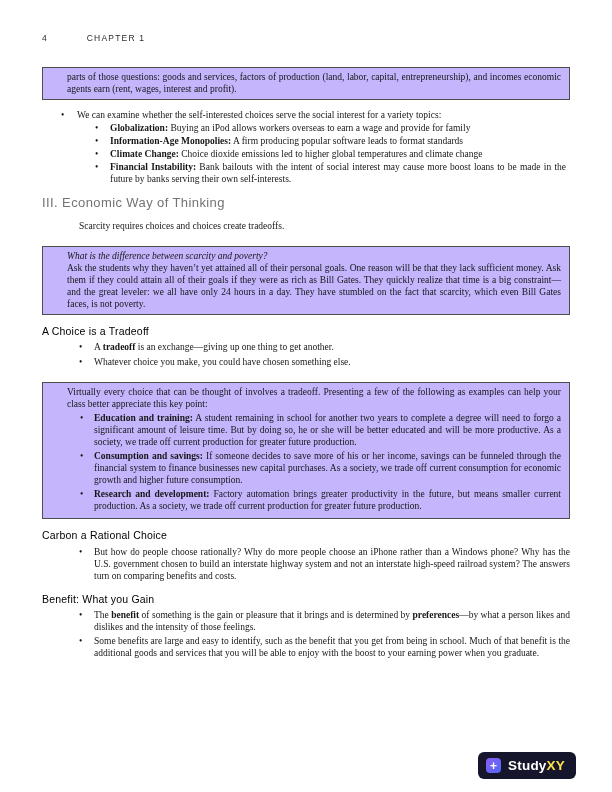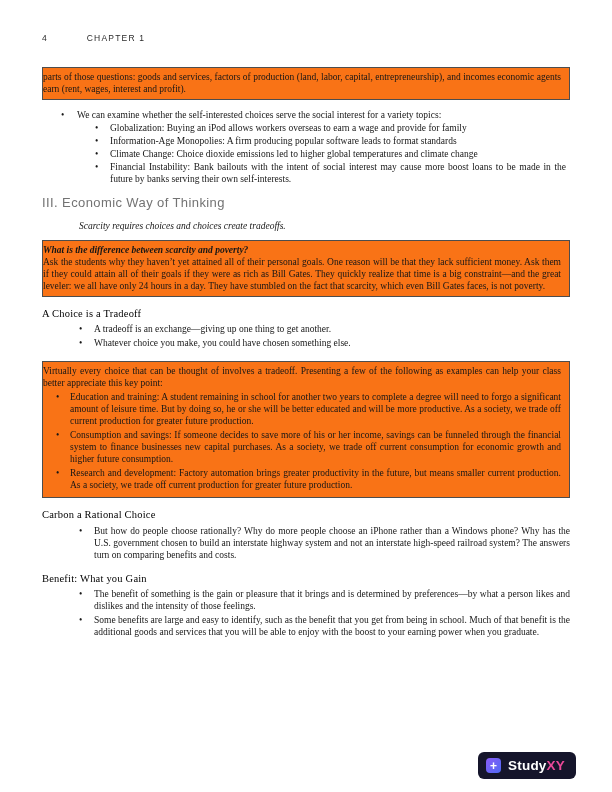--- a/index.html
+++ b/index.html
@@ -21,50 +21,50 @@
     font-size:8.5px;
     letter-spacing:1.2px;
     color:#2a2a2a;
     margin-bottom:23px;
     display:flex;
   }
   .pg-header .pgnum{letter-spacing:0;}
   .pg-header .chapter{margin-left:40px;}
   
   .graybox{
-    background:#f97316;
+    background:#c4b5fd;
     border:1px solid #4d4d4d;
-    padding:3px 8px 4px 0;
-    margin:5px 0 9px 0;
+    padding:3px 8px 4px 24px;
+    margin:14px 0 9px 0;
     text-align:justify;
   }
   .graybox p{margin:0;}
-  .boxtitle{font-weight:bold;font-style:italic;}
+  .boxtitle{font-weight:normal;font-style:italic;}
   
   ul{list-style:none;margin:0;padding:0;}
   li{position:relative;text-align:justify;margin:0 0 1px 0;}
   li::before{content:"\2022";position:absolute;left:0;top:0;}
   ul.l1{margin:9px 4px 10px 0;padding-left:19px;}
   ul.l1 > li{padding-left:16px;}
   ul.l2{margin:1px 0 0 0;padding-left:18px;}
   ul.l2 > li{padding-left:15px;}
   ul.sub{margin:3px 0 11px 0;padding-left:37px;}
   ul.sub > li{padding-left:15px;margin-bottom:2px;}
   ul.boxlist{margin:2px 0 0 0;padding-left:13px;}
   ul.boxlist > li{padding-left:14px;margin-bottom:2px;}
-  b{font-weight:normal;}
+  b{font-weight:bold;}
   
   h2.section{
     font-family:"Liberation Sans", sans-serif;
     font-size:13px;font-weight:400;letter-spacing:0.4px;
     color:#737373;margin:10px 0 3px 0;
   }
-  p.section-sub{margin:8px 0 8px 37px;font-style:italic;}
+  p.section-sub{margin:8px 0 8px 37px;}
   h3.subhead{
-    font-family:Liberation Serif, serif;
+    font-family:Liberation Sans, sans-serif;
     font-size:10.5px;font-weight:400;letter-spacing:0.2px;
     color:#000;margin:10px 0 3px 0;
   }
   
   .brand{
     position:absolute;
     right:36px;bottom:13px;
     height:27px;
     display:flex;align-items:center;gap:7px;
     background:#15152b;
@@ -76,21 +76,21 @@
     background:linear-gradient(135deg,#8a5cf6,#4f6af5);
     color:#fff;
     display:flex;align-items:center;justify-content:center;
     font-family:"Liberation Sans", sans-serif;
     font-size:12px;line-height:1;font-weight:bold;
   }
   .brand .name{
     font-family:"Liberation Sans", sans-serif;
     font-size:13.5px;font-weight:bold;color:#ffffff;letter-spacing:0.2px;
   }
-  .brand .name .xy{color:#ec4899;}
+  .brand .name .xy{color:#fde047;}
 </style>
 </head>
 <body>
 
 <div class="page">
 
   <div class="pg-header">
     <span class="pgnum">4</span>
     <span class="chapter">CHAPTER 1</span>
   </div>

